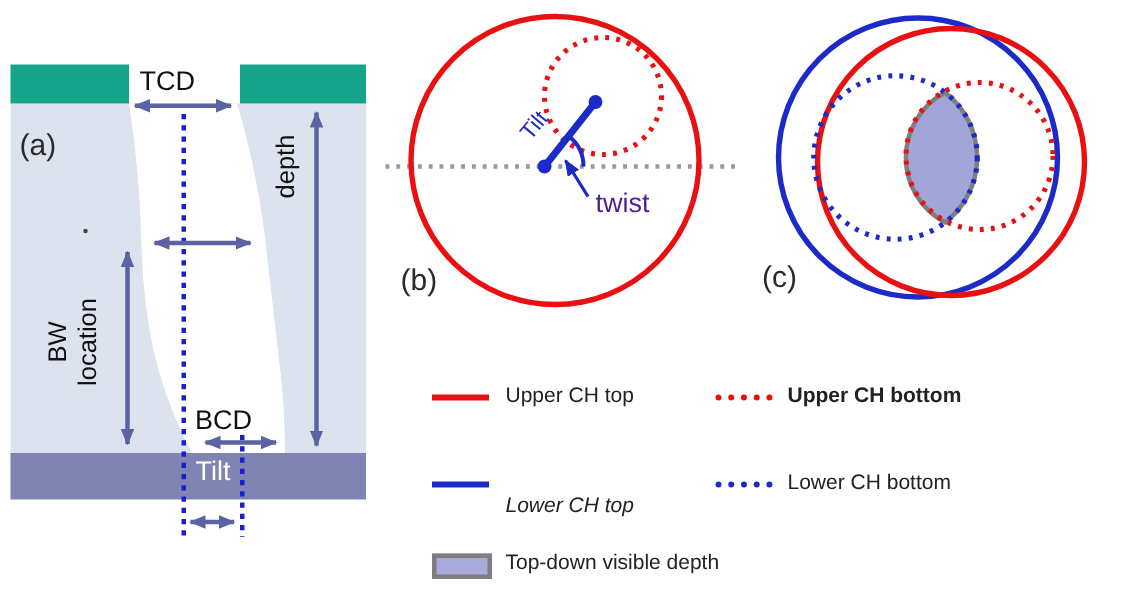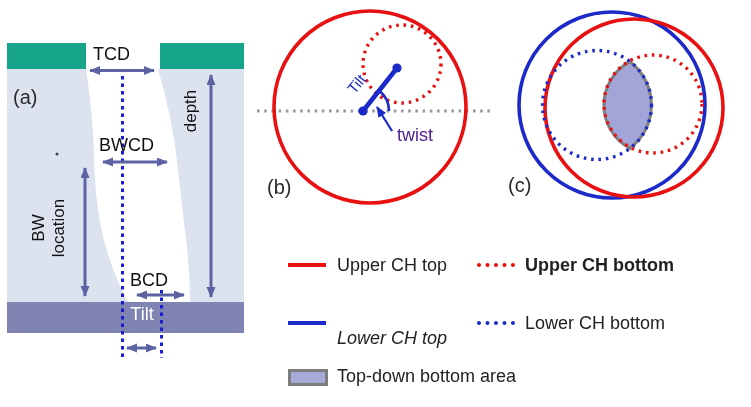--- a/index.html
+++ b/index.html
@@ -9,21 +9,21 @@
   }
   #stage svg{position:absolute;left:0;top:0;}
   .lbl{position:absolute;white-space:nowrap;line-height:1.1;}
   .panel-letter{font-size:20px;color:#2a2a2a;}
   .dim-label{font-size:18px;color:#111;text-align:left;}
   .rot{transform:rotate(-90deg);transform-origin:center center;text-align:center;}
   .tilt-band-label{font-size:18px;color:#ffffff;text-align:center;}
   .tilt-b-label{font-size:15px;color:var(--blue,#1b2ac8);transform:rotate(-50deg);transform-origin:center;}
   .twist-label{font-size:18px;color:#4c1d95;}
   
-  .legend-label{position:absolute;font-size:18px;color:#222;white-space:nowrap;}
+  .legend-label{position:absolute;font-size:14px;color:#222;white-space:nowrap;}
   .swatch-line{position:absolute;width:38px;height:0;}
   .swatch-solid-red{border-top:4px solid var(--red,#e81010);}
   .swatch-dot-red{border-top:4px dotted var(--red,#e81010);}
   .swatch-solid-blue{border-top:4px solid var(--blue,#1b2ac8);}
   .swatch-dot-blue{border-top:4px dotted var(--blue,#1b2ac8);}
   .swatch-area{position:absolute;width:34px;height:11px;
     background:var(--legend_area_fill,#a8abd9);border:3px solid var(--lens_border,#7e7e7e);}
 </style>
 </head>
 <body>
@@ -77,21 +77,20 @@
       <circle cx="612" cy="105" r="93" style="fill:none;stroke:var(--blue,#1b2ac8);stroke-width:3.6;"></circle>
       <circle cx="634" cy="108" r="89" style="fill:none;stroke:var(--red,#e81010);stroke-width:3.6;"></circle>
       <path d="M630 61.7 A49 49 0 0 0 630 148.3 A54.5 54.5 0 0 0 630 61.7 Z" style="fill:var(--lens_fill,#a2a5d7);stroke:var(--lens_border,#7e7e7e);stroke-width:3;"></path>
       <circle cx="597" cy="105" r="54.5" style="fill:none;stroke:var(--blue,#1b2ac8);stroke-width:3.4;stroke-dasharray:2.6 4.8;"></circle>
       <circle cx="653" cy="104" r="49" style="fill:none;stroke:var(--red,#e81010);stroke-width:3.4;stroke-dasharray:2.6 4.8;"></circle>
     </g>
   </svg>
 
   <div class="lbl panel-letter" style="left:13px;top:86px;">(a)</div>
   <div class="lbl dim-label" style="left:93px;top:45px;width:60px;">TCD</div>
-  <div class="lbl dim-label" style="left:99px;top:136px;width:70px;">BWCD</div>
   <div class="lbl dim-label" style="left:130px;top:271px;width:60px;">BCD</div>
   <div class="lbl dim-label rot" style="left:162px;top:101px;width:60px;height:20px;font-size:17px;">depth</div>
   <div class="lbl dim-label rot" style="left:-20px;top:207px;width:140px;height:42px;font-size:17px;line-height:20px;">
       <span style="display:block;">BW</span>
       <span style="display:block;">location</span>
     </div>
   <div class="lbl tilt-band-label" style="left:112px;top:305px;width:60px;">Tilt</div>
 
   <div class="lbl panel-letter" style="left:267px;top:176px;">(b)</div>
   <div class="lbl tilt-b-label" style="left:337px;top:76px;width:40px;text-align:center;">Tilt</div>
@@ -104,16 +103,16 @@
     <div class="legend-label" style="left:337px;top:255px;">Upper CH top</div>
     <div class="swatch-line swatch-dot-red" style="left:477px;top:263px;"></div>
     <div class="legend-label" style="left:525px;top:255px;font-weight:bold;">Upper CH bottom</div>
 
     <div class="swatch-line swatch-solid-blue" style="left:288px;top:321px;"></div>
     <div class="legend-label" style="left:337px;top:328px;font-style:italic;">Lower CH top</div>
     <div class="swatch-line swatch-dot-blue" style="left:477px;top:321px;"></div>
     <div class="legend-label" style="left:525px;top:313px;">Lower CH bottom</div>
 
     <div class="swatch-area" style="left:288px;top:369px;"></div>
-    <div class="legend-label" style="left:337px;top:366px;">Top-down bottom area</div>
+    <div class="legend-label" style="left:337px;top:366px;">Top-down visible depth</div>
   </div>
 
 </div>
 
 </body></html>

